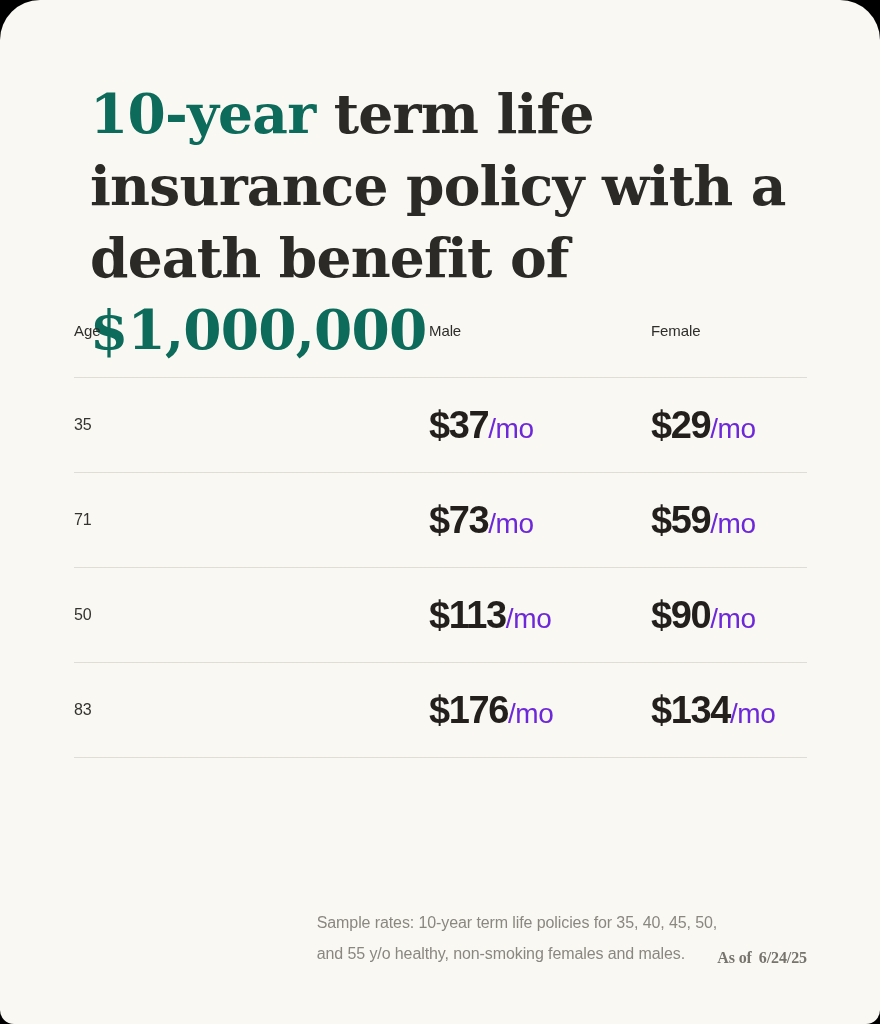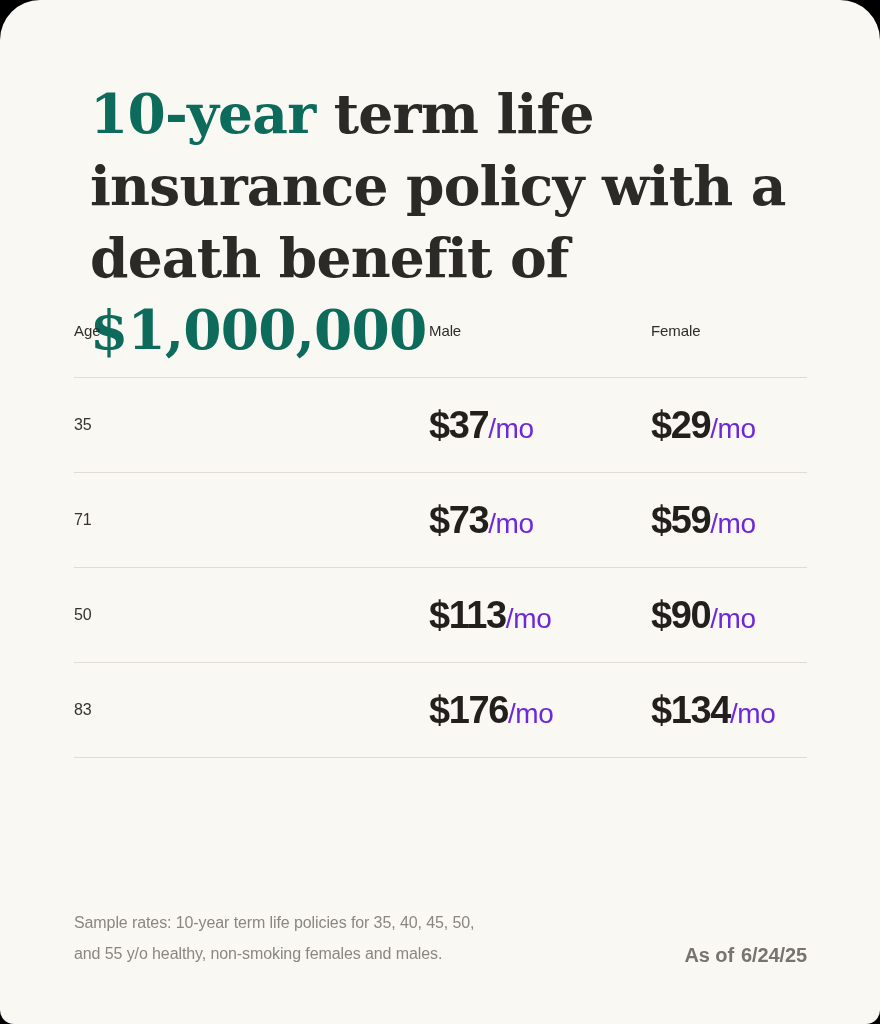--- a/index.html
+++ b/index.html
@@ -99,33 +99,33 @@
   }
 
   
   #footer {
     position: absolute;
     left: 74px;
     right: 73px;
     bottom: 55px;
     display: flex;
     align-items: flex-end;
-    justify-content: space-between;
+    justify-content: flex-end;
   }
   #disclaimer {
     font-family: "Liberation Sans", sans-serif;
     font-size: 16px;
     line-height: 31px;
     color: #8a8781;
     max-width: 520px;
     letter-spacing: -0.1px;
   }
   #asof {
-    font-family: Liberation Sans, sans-serif;
-    font-size: 20px;
+    font-family: Liberation Serif, serif;
+    font-size: 16px;
     font-weight: 700;
     color: #77746e;
     white-space: nowrap;
     letter-spacing: -0.1px;
     padding-bottom: 2px;
   }
   #asof .asof-date { margin-left: 7px; }
 </style>
 </head>
 <body>

